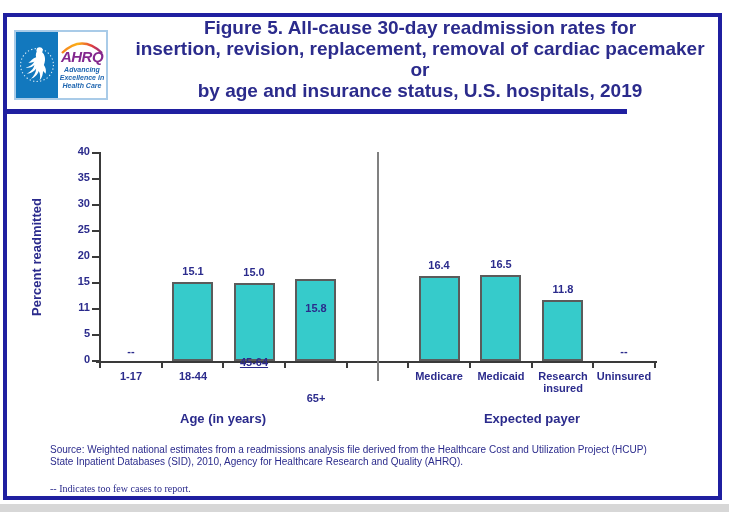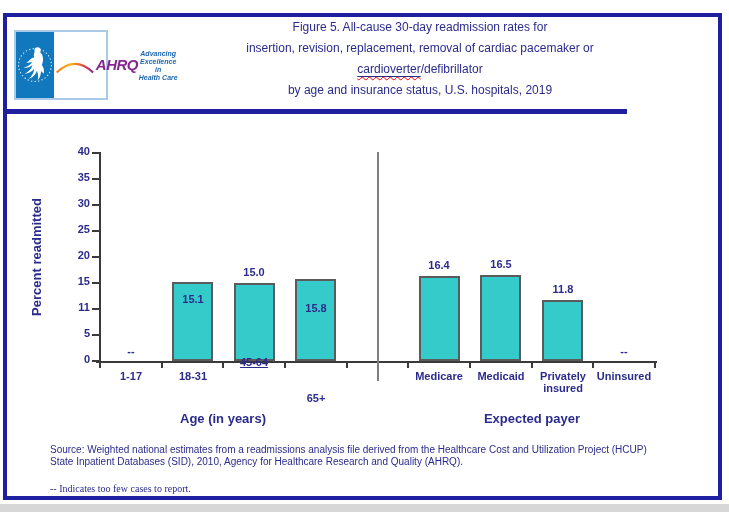--- a/index.html
+++ b/index.html
@@ -29,34 +29,34 @@
   }
   #title-separator{
     position:absolute;left:3px;top:109px;width:624px;height:5px;background:var(--navy-border);
   }
   
   #logo{
     position:absolute;left:14px;top:30px;width:94px;height:70px;
     border:2px solid var(--logo-border);box-sizing:border-box;display:flex;background:#fff;
   }
   #hhs-seal{width:42px;background:var(--hhs-blue);display:flex;align-items:center;justify-content:center;}
-  #ahrq-box{flex:1;display:flex;flex-direction:row;align-items:center;justify-content:center;padding:1px 0;}
+  #ahrq-box{flex:1;display:flex;flex-direction:column;align-items:center;justify-content:center;padding:1px 0;}
   #ahrq-acronym{
     font-style:italic;font-weight:bold;font-size:15px;letter-spacing:-0.5px;
     color:var(--ahrq-purple);line-height:14px;
   }
   #ahrq-tagline{
     font-style:italic;font-weight:bold;font-size:7px;line-height:8px;text-align:center;
     color:var(--tagline-blue);margin-top:2px;
   }
   #rainbow-arc{margin-bottom:-4px;}
   
   #title-block{
     position:absolute;left:128px;top:17px;width:584px;text-align:center;
-    color:var(--navy-text);font-weight:normal;font-size:12px;line-height:21px;
+    color:var(--navy-text);font-weight:bold;font-size:19px;line-height:21px;
   }
   .spellcheck{text-decoration:underline wavy red;text-decoration-thickness:1px;text-underline-offset:3px;}
   .uword{text-decoration:underline;}
   
   #chart-layer{position:absolute;left:0;top:0;width:729px;height:512px;}
   .ylabel{
     position:absolute;left:36px;top:257px;transform:translate(-50%,-50%) rotate(-90deg);
     white-space:nowrap;font-weight:bold;font-size:13px;color:var(--navy-text);
   }
   .axis{position:absolute;background:var(--axis);}
@@ -109,21 +109,20 @@
       <div>Advancing</div>
       <div>Excellence in</div>
       <div>Health Care</div>
     </div>
   </div>
 </div>
 
 <div id="title-block">
     <div>Figure 5. All-cause 30-day readmission rates for</div>
     <div>insertion, revision, replacement, removal of cardiac pacemaker or</div>
-    <div><span class="spellcheck"><span class="uword">cardioverter</span></span>/defibrillator</div>
     <div>by age and insurance status, U.S. hospitals, 2019</div>
   </div>
 
 <div id="chart-layer">
   <div class="ylabel">Percent readmitted</div>
 <div class="axis" style="left: 99px; top: 152px; width: 2px; height: 211px;"></div>
     <div class="axis" style="left: 96px; top: 361px; width: 561px; height: 2px;"></div>
     <div class="tick" style="left: 92px; top: 360px; width: 7px; height: 2px;"></div>
     <div class="ytick-label" style="left: 64px; top: 353px; width: 26px;">0</div>
     <div class="tick" style="left: 92px; top: 334px; width: 7px; height: 2px;"></div>
@@ -149,38 +148,38 @@
     <div class="tick" style="left: 346px; top: 363px; width: 2px; height: 5px;"></div>
     <div class="tick" style="left: 407px; top: 363px; width: 2px; height: 5px;"></div>
     <div class="tick" style="left: 469px; top: 363px; width: 2px; height: 5px;"></div>
     <div class="tick" style="left: 531px; top: 363px; width: 2px; height: 5px;"></div>
     <div class="tick" style="left: 592px; top: 363px; width: 2px; height: 5px;"></div>
     <div class="tick" style="left: 654px; top: 363px; width: 2px; height: 5px;"></div>
     <div class="divider" style="left: 377px; top: 152px; width: 2px; height: 229px;"></div>
     <div class="val" style="left: 101px; top: 345px; width: 60px;">--</div>
     <div class="cat" style="left: 97px; top: 370px; width: 68px;">1-17</div>
     <div class="bar" style="left: 172px; top: 282px; width: 41px; height: 79px;"></div>
-    <div class="val" style="left: 163px; top: 265px; width: 60px; margin-top: 28px;">15.1</div>
-    <div class="cat" style="left: 159px; top: 370px; width: 68px;">18-31</div>
+    <div class="val" style="left: 163px; top: 265px; width: 60px;">15.1</div>
+    <div class="cat" style="left: 159px; top: 370px; width: 68px;">18-44</div>
     <div class="bar" style="left: 234px; top: 283px; width: 41px; height: 78px;"></div>
     <div class="val" style="left: 224px; top: 266px; width: 60px;">15.0</div>
     <div class="cat" style="left: 220px; top: 356px; width: 68px; text-decoration: underline;">45-64</div>
     <div class="bar" style="left: 295px; top: 279px; width: 41px; height: 82px;"></div>
     <div class="val" style="left: 286px; top: 262px; width: 60px; margin-top: 40px;">15.8</div>
     <div class="cat" style="left: 282px; top: 370px; width: 68px; margin-top: 22px;">65+</div>
     <div class="grp" style="left: 113px; top: 411px; width: 220px;">Age (in years)</div>
     <div class="bar" style="left: 419px; top: 276px; width: 41px; height: 85px;"></div>
     <div class="val" style="left: 409px; top: 259px; width: 60px;">16.4</div>
     <div class="cat" style="left: 405px; top: 370px; width: 68px;">Medicare</div>
     <div class="bar" style="left: 480px; top: 275px; width: 41px; height: 86px;"></div>
     <div class="val" style="left: 471px; top: 258px; width: 60px;">16.5</div>
     <div class="cat" style="left: 467px; top: 370px; width: 68px;">Medicaid</div>
     <div class="bar" style="left: 542px; top: 300px; width: 41px; height: 61px;"></div>
     <div class="val" style="left: 533px; top: 283px; width: 60px;">11.8</div>
-    <div class="cat" style="left: 529px; top: 370px; width: 68px;">Privately insured</div>
+    <div class="cat" style="left: 529px; top: 370px; width: 68px;">Research insured</div>
     <div class="val" style="left: 594px; top: 345px; width: 60px;">--</div>
     <div class="cat" style="left: 590px; top: 370px; width: 68px;">Uninsured</div>
     <div class="grp" style="left: 422px; top: 411px; width: 220px;">Expected payer</div>
   </div>
 
 <div id="source-block">
   <div>Source: Weighted national estimates from a readmissions analysis file derived from the Healthcare Cost and Utilization Project (HCUP)</div>
   <div>State Inpatient Databases (SID), 2010, Agency for Healthcare Research and Quality (AHRQ).</div>
 </div>
 <div id="dash-note">-- Indicates too few cases to report.</div>

